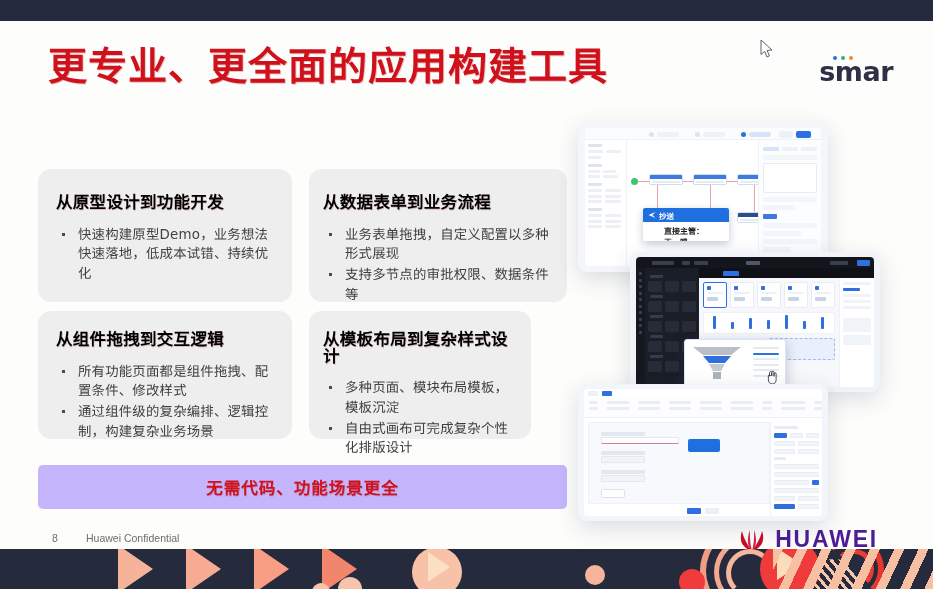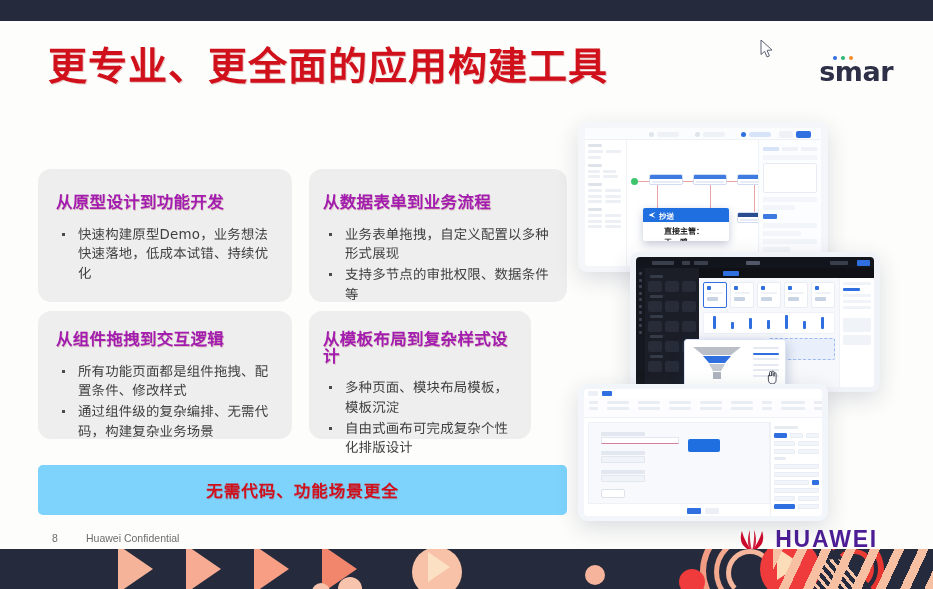--- a/index.html
+++ b/index.html
@@ -72,21 +72,21 @@
   .brand .dots i.g { background: #2bb673; }
   .brand .dots i.o { background: #f08c27; }
 
   
   .card {
     position: absolute;
     background: #eeeeee;
     border-radius: 13px;
   }
   .card .card-title {
-    color: #a21caf;
+    color: #000000;
     font-weight: bold;
     font-size: 16.5px;
     line-height: 1;
     letter-spacing: 0.3px;
     font-family: "DejaVu Sans", "Liberation Sans", sans-serif;
     text-shadow: 0.7px 0.7px 0 rgba(150,0,10,0.2);
   }
   .card ul {
     margin: 13px 0 0 0;
     padding: 0;
@@ -111,22 +111,22 @@
   }
 
   #card1 { left: 38px;  top: 148px; width: 254px; height: 133px; padding: 26px 14px 0 18px; }
   #card2 { left: 309px; top: 148px; width: 258px; height: 133px; padding: 26px 14px 0 14px; }
   #card3 { left: 38px;  top: 290px; width: 254px; height: 128px; padding: 21px 14px 0 18px; }
   #card4 { left: 309px; top: 290px; width: 222px; height: 128px; padding: 21px 14px 0 14px; }
 
   
   .banner {
     position: absolute; left: 38px; top: 444px;
-    width: 529px; height: 50px;
-    background: #7dd3fc;
+    width: 529px; height: 44px;
+    background: #c4b5fd;
     border-radius: 5px;
     display: flex; align-items: center; justify-content: center;
   }
   .banner span {
     color: #d0101b;
     font-weight: bold;
     font-size: 16.5px;
     letter-spacing: 1px;
     font-family: "DejaVu Sans", "Liberation Sans", sans-serif;
     text-shadow: 0.7px 0.7px 0 rgba(150,0,10,0.2);
@@ -328,21 +328,21 @@
       <ul>
         <li>业务表单拖拽，自定义配置以多种形式展现</li>
         <li>支持多节点的审批权限、数据条件等</li>
       </ul>
     </div>
 
     <div class="card" id="card3">
       <div class="card-title">从组件拖拽到交互逻辑</div>
       <ul>
         <li>所有功能页面都是组件拖拽、配置条件、修改样式</li>
-        <li>通过组件级的复杂编排、无需代码，构建复杂业务场景</li>
+        <li>通过组件级的复杂编排、逻辑控制，构建复杂业务场景</li>
       </ul>
     </div>
 
     <div class="card" id="card4">
       <div class="card-title">从模板布局到复杂样式设计</div>
       <ul>
         <li>多种页面、模块布局模板，模板沉淀</li>
         <li>自由式画布可完成复杂个性化排版设计</li>
       </ul>
     </div>

